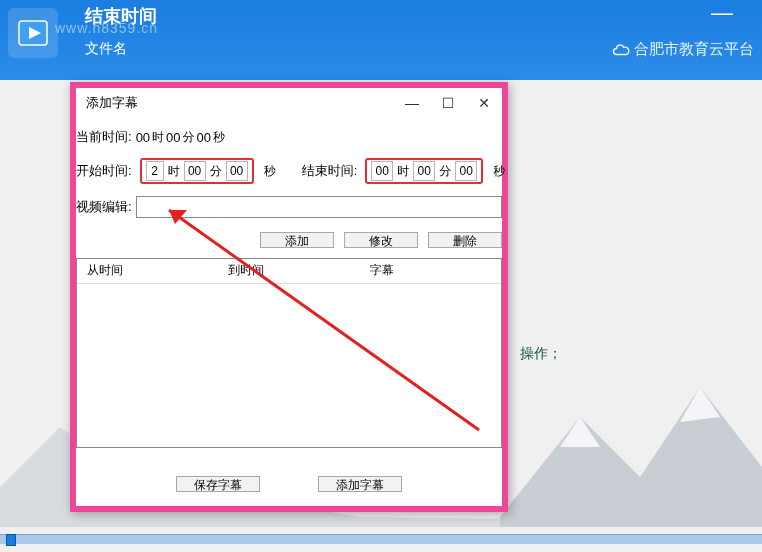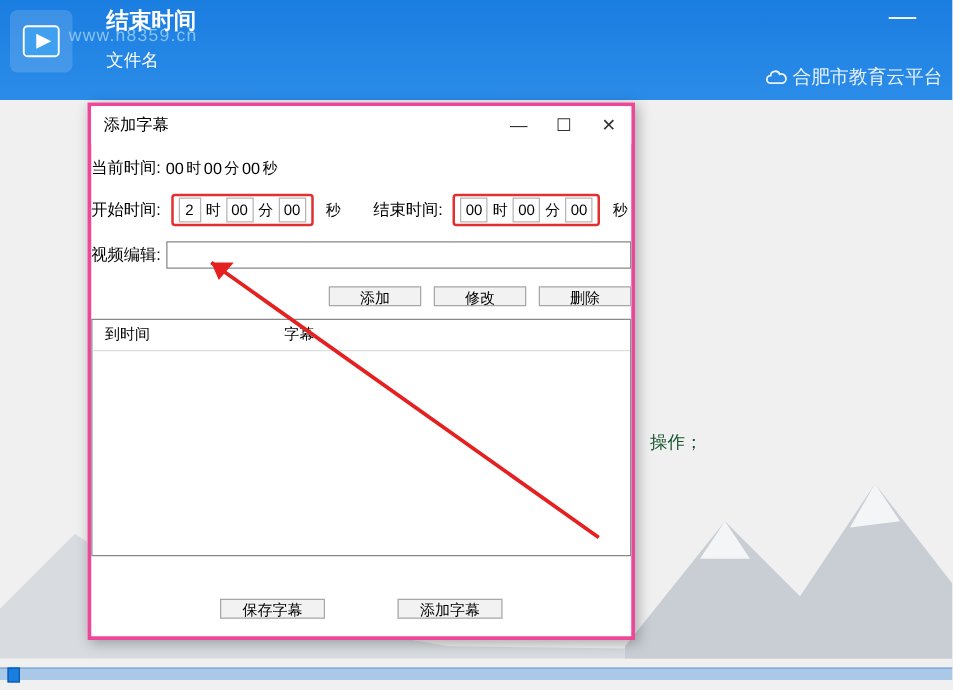--- a/index.html
+++ b/index.html
@@ -3,34 +3,34 @@
   <meta charset="utf-8">
   <style>
     * { box-sizing: border-box; margin: 0; padding: 0; font-family: "Microsoft YaHei", sans-serif; }
     body { width: 762px; height: 552px; position: relative; background: #f0f0f0; overflow: hidden; }
     
     .header { height: 80px; background: linear-gradient(to bottom, #1a7de0 0%, #2b8ce8 100%); position: relative; }
     .header-logo { position: absolute; left: 8px; top: 8px; width: 50px; height: 50px; background: rgba(255,255,255,0.15); border-radius: 6px; display: flex; align-items: center; justify-content: center; }
     .header-logo svg { width: 36px; height: 36px; }
     .header-title { position: absolute; left: 85px; top: 4px; color: #fff; font-size: 18px; font-weight: bold; }
     .header-filename { position: absolute; left: 85px; top: 40px; color: #fff; font-size: 14px; }
-    .header-right { position: absolute; right: 8px; top: 52px; color: #eaf2fb; font-size: 15px; display: flex; align-items: center; }
+    .header-right { position: absolute; right: 8px; top: 40px; color: #eaf2fb; font-size: 15px; display: flex; align-items: center; }
     .header-right svg { margin-right: 4px; }
     .watermark { position: absolute; left: 55px; top: 20px; color: #87c3f0; font-size: 14px; letter-spacing: 1px; }
     .win-btn { position: absolute; top: 0; right: 28px; color: #fff; font-size: 22px; width: 24px; text-align: center; cursor: pointer; }
     
     .mountains { position: absolute; bottom: 25px; left: 0; right: 0; height: 180px; pointer-events: none; }
     .mountains svg { width: 100%; height: 100%; }
     
     .side-text { position: absolute; right: 200px; top: 345px; font-size: 14px; color: #14532d; }
     
     .progress { position: absolute; bottom: 8px; left: 0; right: 0; height: 10px; background: #aac8e8; border-top: 1px solid #7aa5d0; }
     .progress-thumb { position: absolute; left: 6px; top: -1px; width: 10px; height: 12px; background: #1a7de0; border: 1px solid #0a5ab0; }
     
-    .dialog { position: absolute; left: 70px; top: 82px; width: 438px; height: 430px; background: #fff; border: 3px solid #ec4899; box-shadow: 2px 2px 10px rgba(0,0,0,0.3); z-index: 10; }
+    .dialog { position: absolute; left: 70px; top: 82px; width: 438px; height: 430px; background: #fff; border: 6px solid #ec4899; box-shadow: 2px 2px 10px rgba(0,0,0,0.3); z-index: 10; }
     .dlg-titlebar { height: 30px; background: #fff; border-bottom: 0; display: flex; align-items: center; padding-left: 10px; font-size: 13px; }
     .dlg-wincontrols { position: absolute; right: 0; top: 0; display: flex; }
     .dlg-winbtn { width: 36px; height: 30px; display: flex; align-items: center; justify-content: center; cursor: pointer; font-size: 14px; color: #333; }
     .dlg-body { padding: 10px 0; font-size: 13px; }
     
     .row { display: flex; align-items: center; margin-bottom: 12px; }
     .label { white-space: nowrap; }
     
     .time-group { border: 2px solid #e03030; border-radius: 3px; padding: 1px 2px; display: inline-flex; align-items: center; margin: 0 2px; }
     .tin { width: 22px; border: 1px solid #b5b5b5; height: 20px; font-size: 12px; text-align: center; margin: 0 2px; }
@@ -135,20 +135,21 @@
       <input class="sub-input" value="" style="">
     </div>
 
     <div class="btn-row">
       <button class="btn">添加</button>
       <button class="btn">修改</button>
       <button class="btn">删除</button>
     </div>
 
     <div class="table">
+      <div class="th">从时间</div>
       <div class="th">到时间</div>
       <div class="th">字幕</div>
       <div class="tbody"></div>
     </div>
   </div>
 
   <div class="dlg-footer">
     <button class="btn" style="width:84px">保存字幕</button>
     <button class="btn" style="width:84px">添加字幕</button>
   </div>

